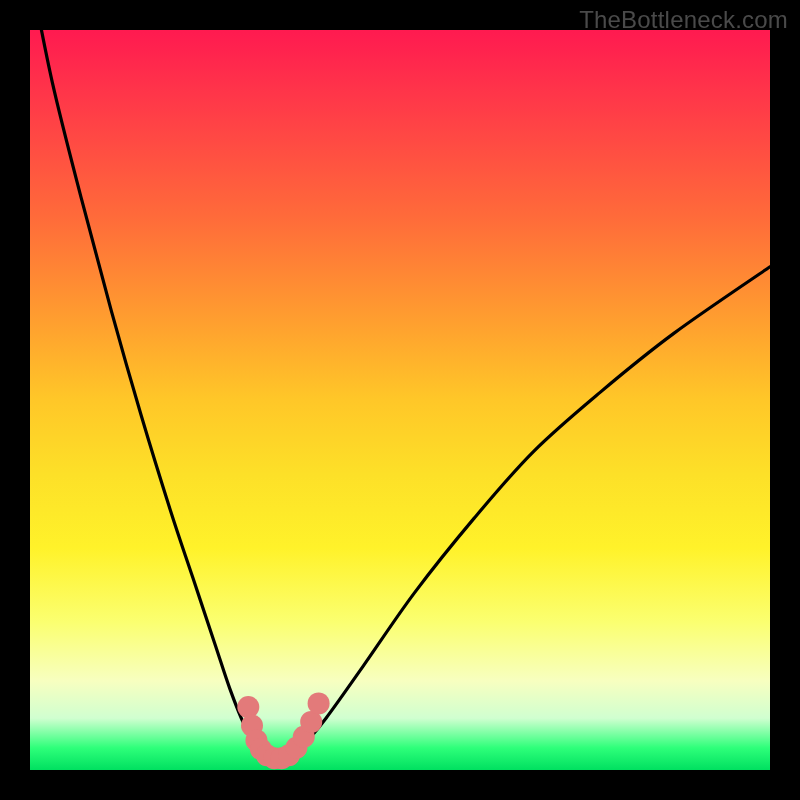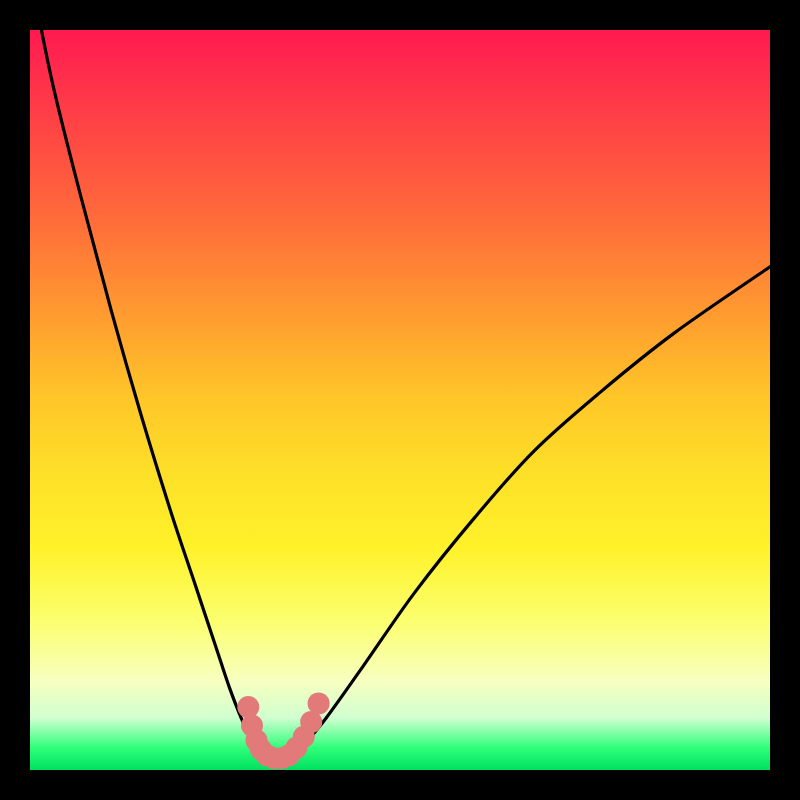--- a/index.html
+++ b/index.html
@@ -57,20 +57,21 @@
     top: 0;
     width: 740px;
     height: 740px;
     overflow: visible;
   }
 </style>
 </head>
 <body>
 
 <div class="frame">
+  <div class="watermark">TheBottleneck.com</div>
 
   <div class="plot-area">
     <svg class="curve" viewBox="0 0 740 740">
       <path id="curve-path" fill="none" stroke="#000000" stroke-width="3.2" stroke-linecap="round" d="M 0 -59.200000000000045 C 3.6999999999999997 -40.700000000000045 13.566666666666665 13.566666666666627 22.2 51.799999999999955 C 30.833333333333336 90.03333333333327 41.93333333333334 131.96666666666658 51.800000000000004 170.19999999999993 C 61.66666666666667 208.43333333333328 71.53333333333335 245.4333333333333 81.4 281.2 C 91.26666666666667 316.9666666666667 101.13333333333334 351.5 111 384.8 C 120.86666666666666 418.1 131.96666666666667 453.8666666666667 140.6 481 C 149.23333333333332 508.1333333333333 155.4 525.4 162.8 547.6 C 170.20000000000002 569.8000000000001 178.83333333333334 595.7 185 614.2 C 191.16666666666666 632.7 194.86666666666667 645.0333333333333 199.8 658.6 C 204.73333333333335 672.1666666666667 210.28333333333333 686.35 214.6 695.6 C 218.91666666666666 704.85 222 709.1666666666667 225.7 714.1 C 229.39999999999998 719.0333333333333 233.71666666666667 722.7333333333333 236.8 725.2 C 239.88333333333335 727.6666666666667 241.73333333333335 728.2833333333333 244.20000000000002 728.9 C 246.66666666666669 729.5166666666667 249.13333333333335 729.5166666666667 251.60000000000002 728.9 C 254.0666666666667 728.2833333333333 255.3 727.6666666666667 259 725.2 C 262.7 722.7333333333333 267.6333333333333 720.2666666666667 273.8 714.1 C 279.9666666666667 707.9333333333334 286.1333333333333 701.1500000000001 296 688.2 C 305.8666666666667 675.25 318.2 657.3666666666667 333 636.4 C 347.8 615.4333333333333 366.3 587.0666666666666 384.8 562.4 C 403.3 537.7333333333333 424.26666666666665 511.8333333333333 444 488.4 C 463.73333333333335 464.96666666666664 482.23333333333335 442.76666666666665 503.20000000000005 421.8 C 524.1666666666667 400.83333333333337 546.3666666666668 382.3333333333333 569.8000000000001 362.59999999999997 C 593.2333333333333 342.8666666666666 615.4333333333333 324.3666666666667 643.8 303.40000000000003 C 672.1666666666666 282.4333333333334 723.9666666666667 247.89999999999998 740 236.79999999999995"></path>
       <g id="marker-group">
           <circle cx="218.29999999999998" cy="677.1" r="11" fill="#e37a7a"></circle>
           <circle cx="222" cy="695.6" r="11" fill="#e37a7a"></circle>
           <circle cx="226.44" cy="710.4" r="11" fill="#e37a7a"></circle>
           <circle cx="230.88" cy="719.28" r="11" fill="#e37a7a"></circle>
           <circle cx="236.8" cy="725.2" r="11" fill="#e37a7a"></circle>

